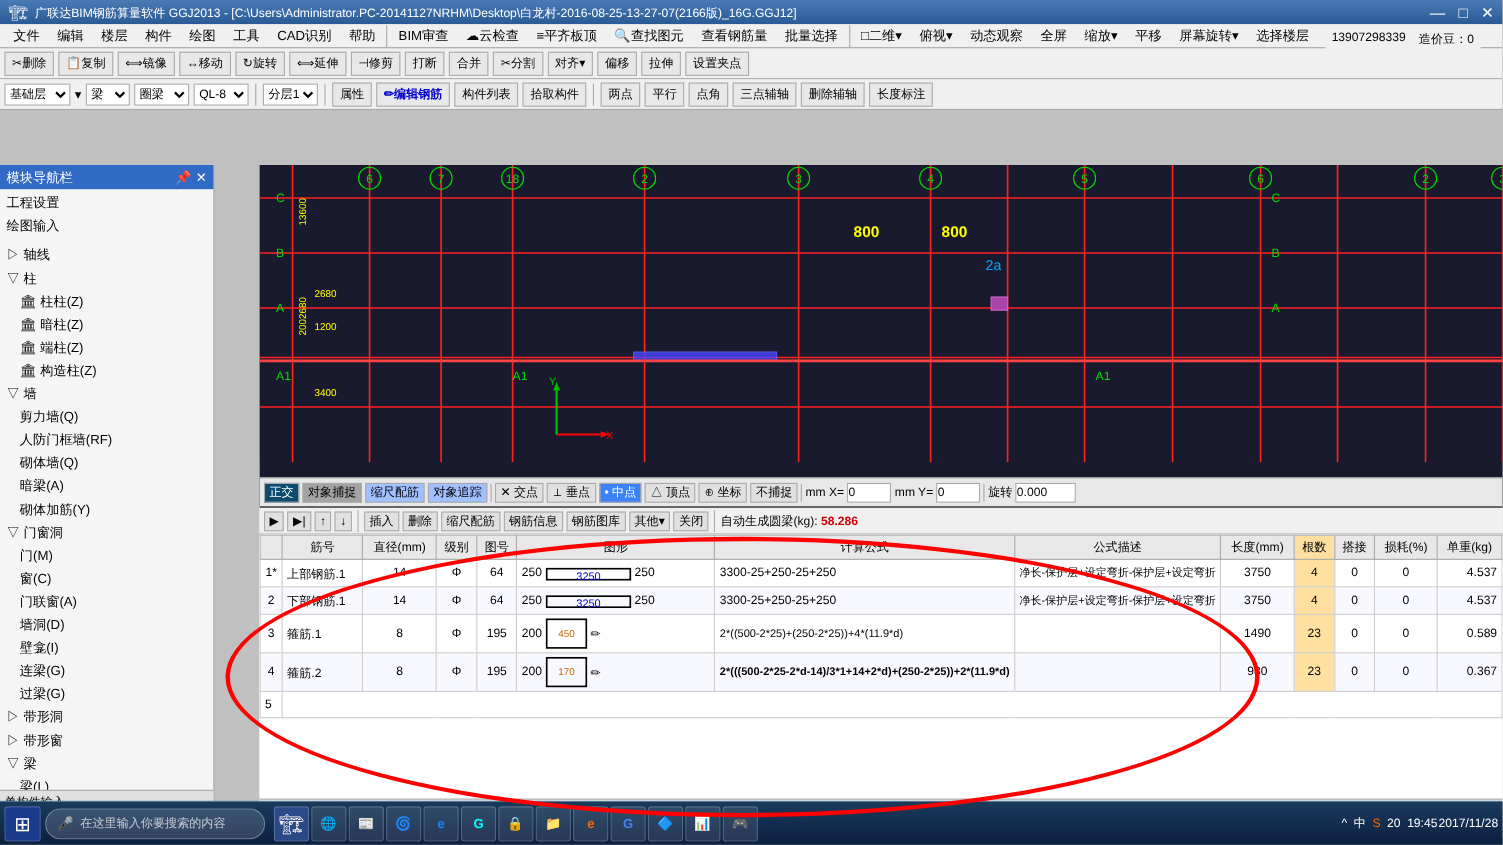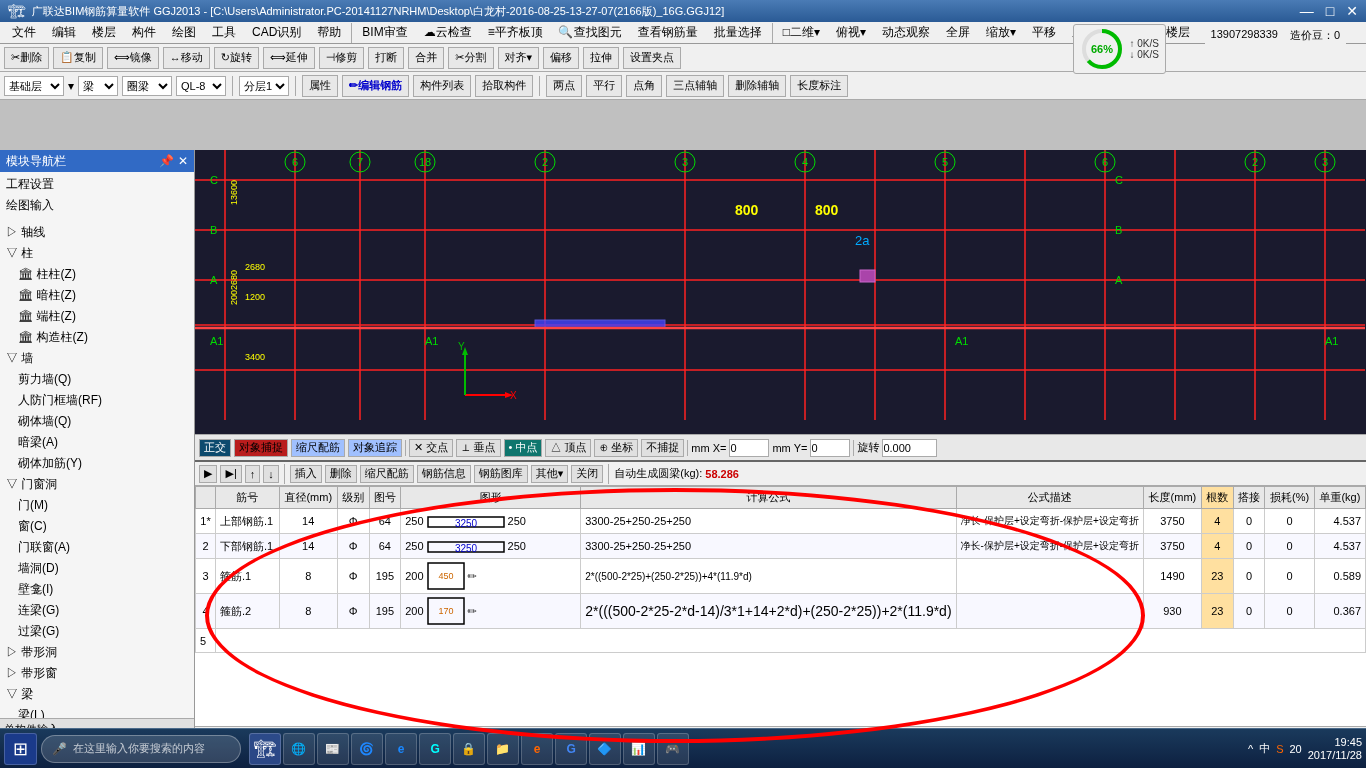--- a/index.html
+++ b/index.html
@@ -16,21 +16,21 @@
     .menu-item { padding: 2px 8px; font-size: 12px; cursor: pointer; }
 
     
     #toolbar1 { height: 28px; background: #f0f0f0; border-bottom: 1px solid #aaa; display: flex; align-items: center; padding: 0 4px; gap: 4px; }
     #toolbar2 { height: 28px; background: #f0f0f0; border-bottom: 1px solid #aaa; display: flex; align-items: center; padding: 0 4px; gap: 4px; }
     .tb-btn { height: 22px; padding: 0 6px; background: #e8e8e8; border: 1px solid #aaa; font-size: 11px; cursor: pointer; display: flex; align-items: center; gap: 2px; white-space: nowrap; }
     .tb-sep { width: 1px; height: 20px; background: #aaa; margin: 0 2px; }
     .tb-select { height: 20px; font-size: 11px; border: 1px solid #aaa; background: white; }
 
     
-    #main { display: flex; height: calc(768px - 22px - 22px - 28px - 28px - 28px - 28px); }
+    #main { display: flex; height: calc(768px - 22px - 22px - 28px - 28px - 28px - 28px); gap: 41px; }
     
     
     #left-panel { width: 195px; background: #f5f5f5; border-right: 1px solid #999; display: flex; flex-direction: column; }
     #nav-title { height: 22px; background: #316ac5; color: white; display: flex; align-items: center; justify-content: space-between; padding: 0 6px; font-size: 12px; }
     #nav-tree { flex: 1; overflow-y: auto; padding: 2px; }
     .tree-item { padding: 2px 4px; cursor: pointer; display: flex; align-items: center; gap: 2px; white-space: nowrap; font-size: 12px; }
     .tree-indent { padding-left: 16px; }
     .nav-bottom { height: 22px; background: #e0e0e0; border-top: 1px solid #aaa; display: flex; align-items: center; padding: 0 4px; font-size: 11px; cursor: pointer; }
     
     
@@ -83,31 +83,20 @@
       <span style="font-size:14px;">🏗</span>
       <span style="font-size:11px;">广联达BIM钢筋算量软件 GGJ2013 - [C:\Users\Administrator.PC-20141127NRHM\Desktop\白龙村-2016-08-25-13-27-07(2166版)_16G.GGJ12]</span>
     </div>
     <div id="titlebar-right">
       <span class="titlebar-btn">—</span>
       <span class="titlebar-btn">□</span>
       <span class="titlebar-btn">✕</span>
     </div>
   </div>
 
-  <div style="position:absolute; top:24px; right:200px; display:flex; align-items:center; gap:6px; z-index:100; background:#f0f0f0; padding:2px 6px; border:1px solid #aaa; border-radius:3px;">
-    <svg width="44" height="44">
-      <circle cx="22" cy="22" r="18" fill="none" stroke="#ddd" stroke-width="4"></circle>
-      <circle cx="22" cy="22" r="18" fill="none" stroke="#00bb00" stroke-width="4" stroke-dasharray="71.6 42.0" stroke-dashoffset="0" transform="rotate(-90 22 22)"></circle>
-      <text x="22" y="26" text-anchor="middle" font-size="11" fill="#00aa00" font-weight="bold">66%</text>
-    </svg>
-    <div style="display:flex; flex-direction:column; font-size:10px; color:#333;">
-      <span>↑ <span>0K/S</span></span>
-      <span>↓ <span>0K/S</span></span>
-    </div>
-  </div>
 
   <div style="position:absolute; top:26px; right:20px; display:flex; gap:12px; font-size:11px; z-index:100; background:#f0f0f0; padding:2px 6px;">
     <span>13907298339</span>
     <span>造价豆：0</span>
   </div>
 
   <div id="menubar" style="margin-top:0;">
     <span class="menu-item">文件</span>
     <span class="menu-item">编辑</span>
     <span class="menu-item">楼层</span>
@@ -307,27 +296,27 @@
           <text x="263" y="200" fill="#00bb00" font-size="10">Y</text>
 
           <text x="50" y="210" fill="#ffff00" font-size="9">3400</text>
           <text x="50" y="150" fill="#ffff00" font-size="9">1200</text>
           <text x="50" y="120" fill="#ffff00" font-size="9">2680</text>
         </svg>
         
         
         <div style="position:absolute; bottom:0; left:0; right:0; height:26px; background:#e8e8e8; border-top:1px solid #aaa; display:flex; align-items:center; padding:0 4px; gap:3px; font-size:11px;">
           <button class="btn-small" style="background:#0c4a6e; color:white;">正交</button>
-          <button class="btn-small" style="background:#b91c1c;">对象捕捉</button>
+          <button class="btn-small" style="background:#a3a3a3;">对象捕捉</button>
           <button class="btn-small" style="background:#a0c0ff;">缩尺配筋</button>
           <button class="btn-small" style="background:#a0c0ff;">对象追踪</button>
           <span style="width:1px; height:16px; background:#aaa;"></span>
           <button class="btn-small">✕ 交点</button>
           <button class="btn-small">⊥ 垂点</button>
-          <button class="btn-small" style="background:#0f766e; color:white;">• 中点</button>
+          <button class="btn-small" style="background:#3b82f6; color:white;">• 中点</button>
           <button class="btn-small">△ 顶点</button>
           <button class="btn-small">⊕ 坐标</button>
           <button class="btn-small">不捕捉</button>
           <span style="width:1px; height:16px; background:#aaa;"></span>
           <span>mm X=</span>
           <input class="input-small" type="text" value="0" style="width: 40px;">
           <span>mm Y=</span>
           <input class="input-small" type="text" value="0" style="width: 40px;">
           <span style="width:1px; height:16px; background:#aaa;"></span>
           <span>旋转</span>
@@ -460,21 +449,21 @@
                 <td>
                   <div style="display:flex; align-items:center; gap:2px; font-size:11px;">
                     <span>200</span>
                     <svg width="40" height="30">
                       <rect x="2" y="2" width="36" height="26" fill="none" stroke="#000" stroke-width="1.5"></rect>
                       <text x="20" y="18" text-anchor="middle" font-size="9" fill="#cc6600">170</text>
                     </svg>
                     <span style="cursor:pointer;">✏</span>
                   </div>
                 </td>
-                <td style="font-size:14px;">2*(((500-2*25-2*d-14)/3*1+14+2*d)+(250-2*25))+2*(11.9*d)</td>
+                <td style="font-size:10px;font-weight:bold;">2*(((500-2*25-2*d-14)/3*1+14+2*d)+(250-2*25))+2*(11.9*d)</td>
                 <td></td>
                 <td class="td-center">930</td>
                 <td class="td-center" style="background:#ffe0a0;">23</td>
                 <td class="td-center">0</td>
                 <td class="td-center">0</td>
                 <td class="td-right">0.367</td>
               </tr>
 
               <tr style="height:24px;">
                 <td>5</td>
@@ -525,19 +514,19 @@
       <button class="task-btn" style="width:32px; padding:0; justify-content:center;">🎮</button>
     </div>
 
     <div style="flex:1;"></div>
 
     <div style="display:flex; align-items:center; gap:6px; color:white; font-size:11px;">
       <span style="cursor:pointer;">^</span>
       <span style="cursor:pointer;">中</span>
       <span style="cursor:pointer; color:#ff6600;">S</span>
       <span style="cursor:pointer;">20</span>
-      <div style="display:flex; flex-direction:column; align-items:flex-end; gap:1px;">
+      <div style="display:flex; align-items:flex-end; gap:1px;">
         <span>19:45</span>
         <span>2017/11/28</span>
       </div>
     </div>
   </div>
 </div>
 
 </body></html>

